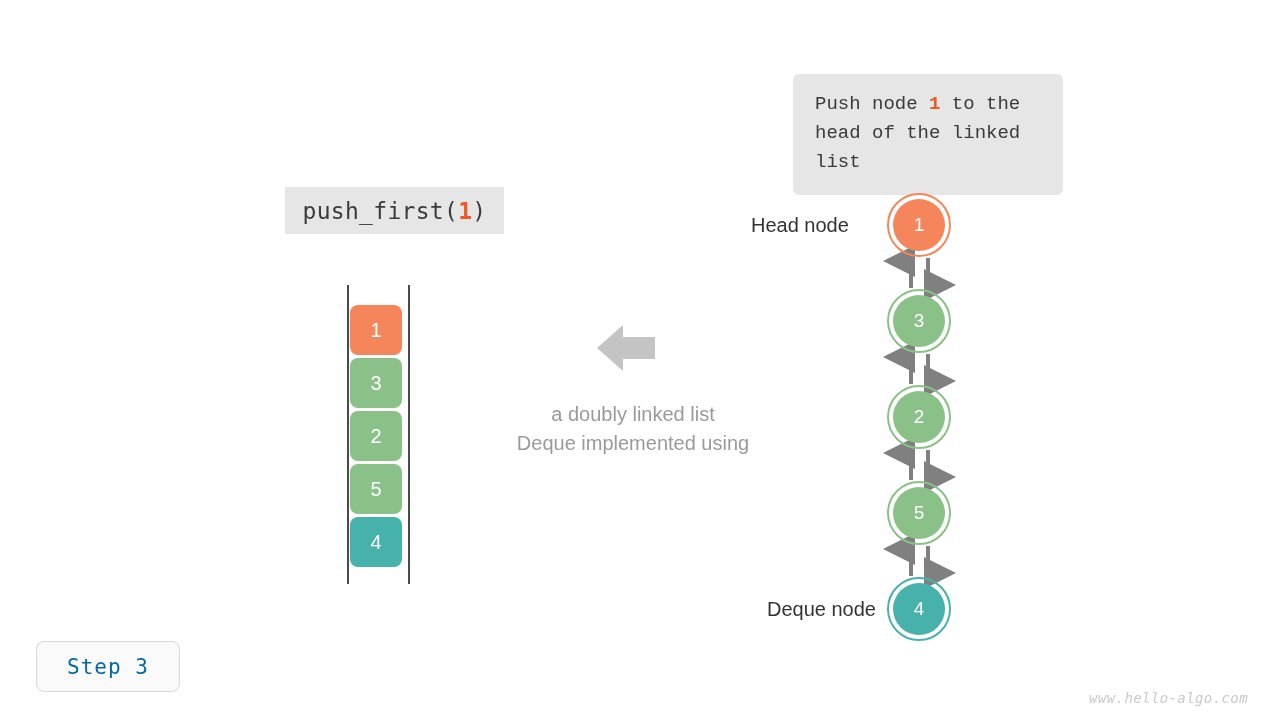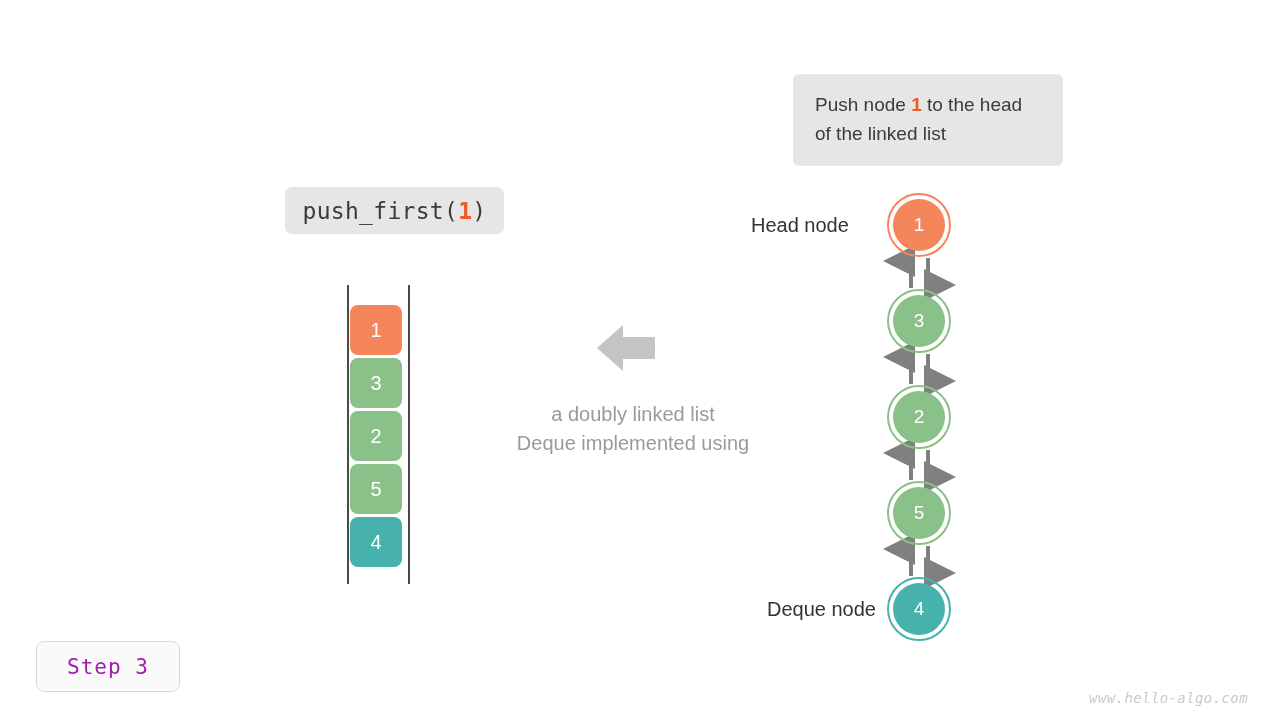--- a/index.html
+++ b/index.html
@@ -29,37 +29,37 @@
     left: 793px;
     top: 74px;
     width: 270px;
     box-sizing: border-box;
     background: #e6e6e6;
     border-radius: 6px;
     padding: 16px 22px 18px 22px;
     font-size: 19px;
     line-height: 29px;
     color: #3b3b3b;
-    font-family: Liberation Sans, sans-serif;
+    font-family: Liberation Mono, monospace;
   }
   .callout .hl {
     color: #ec5b24;
     font-weight: bold;
   }
 
   
   .op-label {
     position: absolute;
     left: 285px;
     top: 187px;
     width: 219px;
     height: 47px;
     box-sizing: border-box;
     background: #e6e6e6;
-    border-radius: 7px;
+    border-radius: 0;
     display: flex;
     align-items: center;
     justify-content: center;
     font-family: "DejaVu Sans Mono", monospace;
     font-size: 23px;
     color: #3b3b3b;
     letter-spacing: 0.3px;
   }
   .op-label .arg {
     color: #ec5b24;
@@ -178,21 +178,21 @@
     height: 51px;
     box-sizing: border-box;
     background: #fafafa;
     border: 1px solid #d8d8d8;
     border-radius: 8px;
     display: flex;
     align-items: center;
     justify-content: center;
     font-family: "DejaVu Sans Mono", monospace;
     font-size: 21px;
-    color: #a21caf;
+    color: #0369a1;
     letter-spacing: 1px;
   }
 
   
   .watermark {
     position: absolute;
     right: 32px;
     bottom: 14px;
     font-family: "DejaVu Sans Mono", monospace;
     font-size: 14px;

